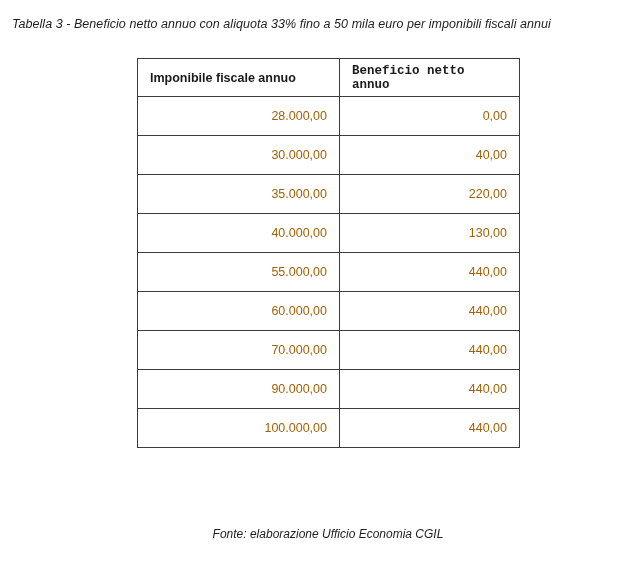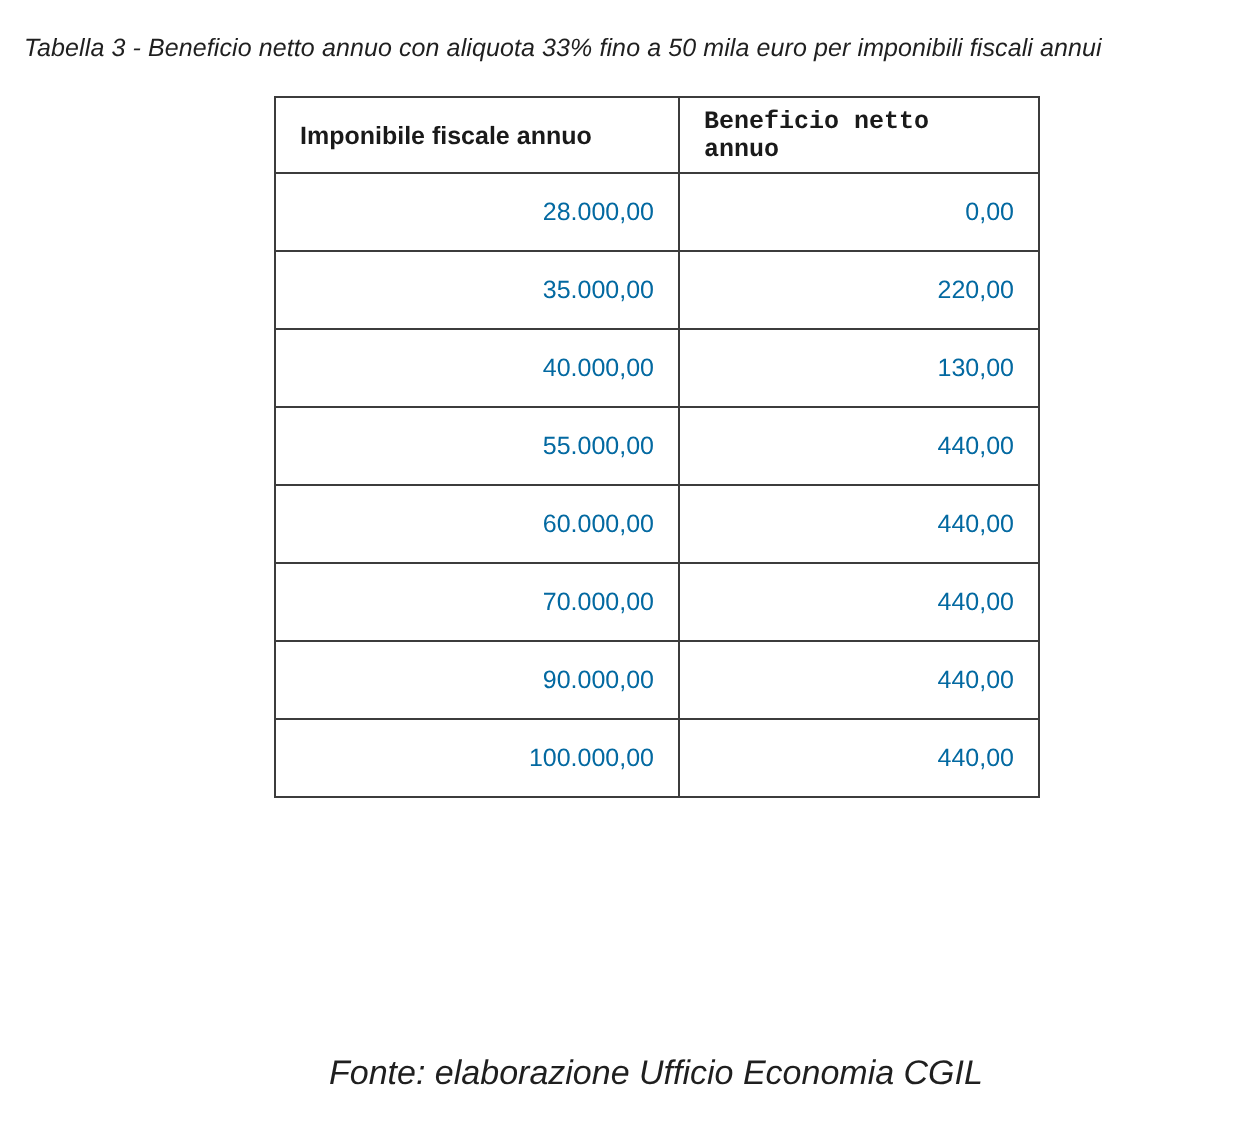--- a/index.html
+++ b/index.html
@@ -27,21 +27,21 @@
     width: 600px;
     font-style: italic;
     font-size: 12.5px;
     line-height: 16px;
     color: #1f1f1f;
     letter-spacing: 0.05px;
   }
   .table-wrap {
     position: absolute;
     left: 137px;
-    top: 48px;
+    top: 58px;
     width: 382px;
   }
   table.data-table {
     border-collapse: collapse;
     width: 382px;
     table-layout: fixed;
   }
   table.data-table th,
   table.data-table td {
     border: 1px solid #3c3c3c;
@@ -57,32 +57,32 @@
     height: 38px;
     vertical-align: middle;
   }
   table.data-table th.col-b {
     text-align: left;
     font-family: Liberation Mono, monospace;
   }
   table.data-table td {
     text-align: right;
     vertical-align: middle;
-    color: #0369a1;
+    color: #a16207;
   }
   .col-a { width: 202px; }
   .col-b { width: 180px; }
   .source {
     position: absolute;
     left: 137px;
     top: 527px;
     width: 382px;
     text-align: center;
     font-style: italic;
-    font-size: 17px;
+    font-size: 12px;
     color: #1f1f1f;
   }
 </style>
 </head>
 <body>
 
 <div class="page">
 
   <div class="caption">Tabella 3 - Beneficio netto annuo con aliquota 33% fino a 50 mila euro per imponibili fiscali annui</div>
 
@@ -91,20 +91,24 @@
       <thead>
         <tr>
           <th class="col-a">Imponibile fiscale annuo</th>
           <th class="col-b">Beneficio netto annuo</th>
         </tr>
       </thead>
       <tbody>
         <tr>
           <td class="col-a">28.000,00</td>
           <td class="col-b">0,00</td>
+        </tr>
+        <tr>
+          <td class="col-a">30.000,00</td>
+          <td class="col-b">40,00</td>
         </tr>
         <tr>
           <td class="col-a">35.000,00</td>
           <td class="col-b">220,00</td>
         </tr>
         <tr>
           <td class="col-a">40.000,00</td>
           <td class="col-b">130,00</td>
         </tr>
         <tr>

